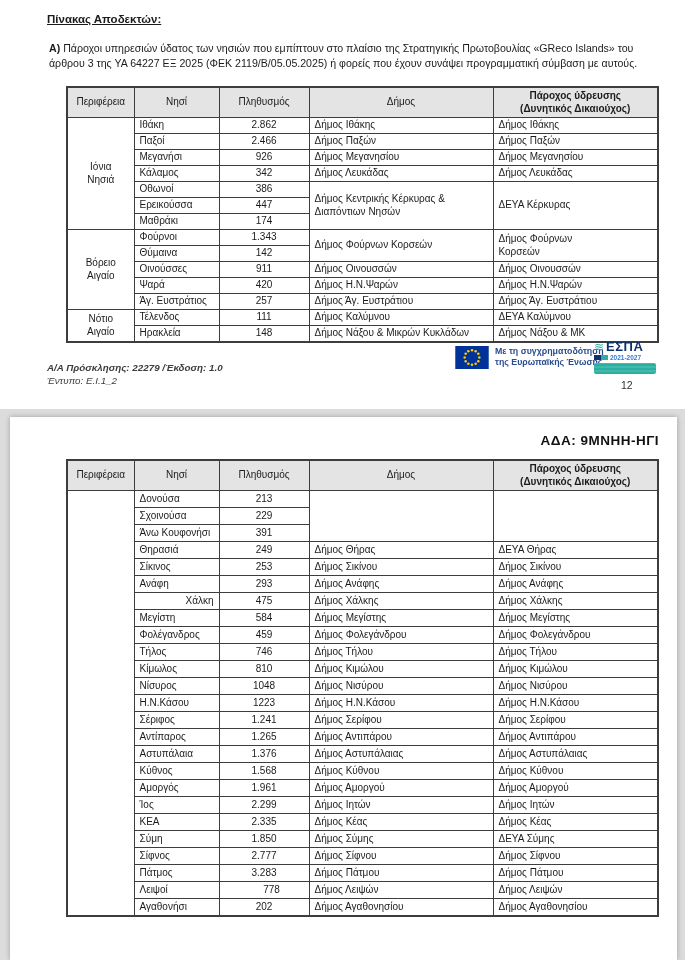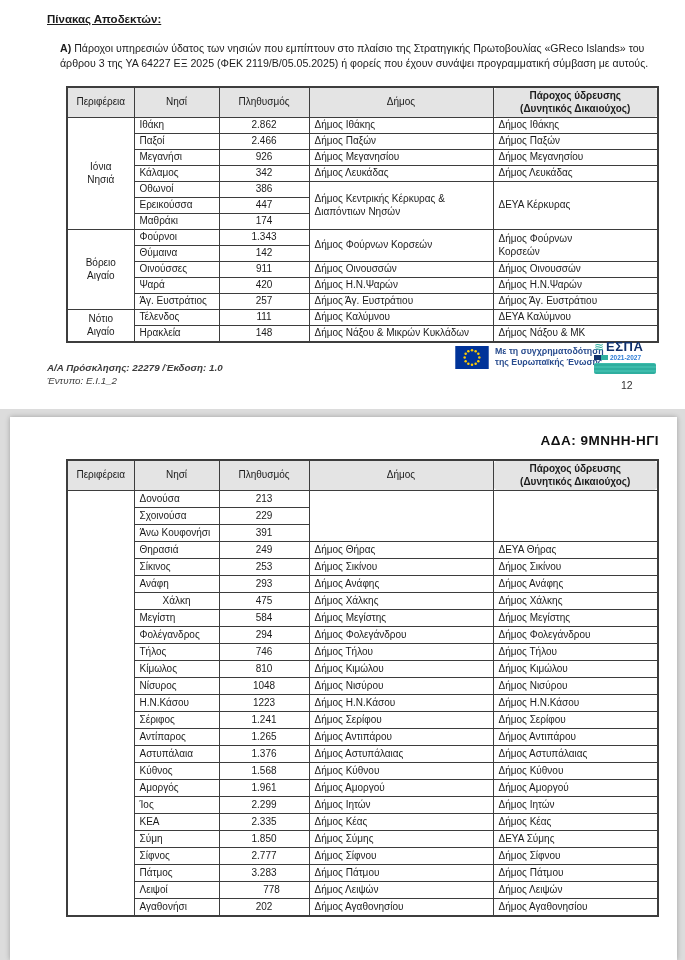--- a/index.html
+++ b/index.html
@@ -12,39 +12,39 @@
   }
   .page { position:absolute; background:#ffffff; }
   #page1 { left:0; top:0; width:685px; height:409px; }
   #page2 { left:10px; top:417px; width:667px; height:543px; box-shadow:0 0 5px rgba(0,0,0,.28); }
 
   .doc-title {
     position:absolute; left:47px; top:13px;
     font-size:11.5px; font-weight:bold; text-decoration:underline;
   }
   .para { position:absolute; font-size:10.6px; line-height:14.5px; }
-  #paraA { left:60px; top:41px; width:601px; }
+  #paraA { left:49px; top:41px; width:601px; }
   #paraA .bold { font-weight:bold; }
   #paraB { left:37px; top:498px; width:612px; }
 
   table.rec-table { border-collapse:collapse; table-layout:fixed; position:absolute; background:#fff; }
   #table1 { left:66px; top:86px; }
   #table2 { left:56px; top:42px; }
   .rec-table th, .rec-table td {
     border:1px solid #3d3d3d;
     font-size:10px; line-height:12.5px;
     padding:1px 5px;
     white-space:pre-line; overflow:hidden;
     vertical-align:middle;
   }
   .rec-table { border:2px solid #3d3d3d; }
   .rec-table th {
     background:#e4e4e4; font-weight:normal; text-align:center; height:27px;
   }
-  .rec-table th.hb { font-weight:bold;border-radius:7px; }
+  .rec-table th.hb { font-weight:bold; }
   #table1 td { height:13px; }
   #table2 td { height:14px; }
 
   .eu-flag { position:absolute; left:455px; top:346px; width:34px; height:23px; }
   .eu-text {
     position:absolute; left:495px; top:346px;
     font-size:8.8px; line-height:10.5px; font-weight:bold; color:#2a4d8f;
   }
   .espa { position:absolute; left:594px; top:339px; width:66px; }
   .espa-top { display:flex; align-items:center; gap:2px; }
@@ -272,34 +272,34 @@
           <td style="text-align: left;">Δήμος Σικίνου</td>
           <td style="text-align: left;">Δήμος Σικίνου</td>
         </tr>
         <tr>
           <td style="text-align: left;">Ανάφη</td>
           <td style="text-align: center;">293</td>
           <td style="text-align: left;">Δήμος Ανάφης</td>
           <td style="text-align: left;">Δήμος Ανάφης</td>
         </tr>
         <tr>
-          <td style="text-align: center;">Χάλκη</td>
+          <td style="text-align: right;">Χάλκη</td>
           <td style="text-align: center;">475</td>
           <td style="text-align: left;">Δήμος Χάλκης</td>
           <td style="text-align: left;">Δήμος Χάλκης</td>
         </tr>
         <tr>
           <td style="text-align: left;">Μεγίστη</td>
           <td style="text-align: center; margin-top: 48px;">584</td>
           <td style="text-align: left;">Δήμος Μεγίστης</td>
           <td style="text-align: left;">Δήμος Μεγίστης</td>
         </tr>
         <tr>
           <td style="text-align: left;">Φολέγανδρος</td>
-          <td style="text-align: center;">294</td>
+          <td style="text-align: center;">459</td>
           <td style="text-align: left;">Δήμος Φολεγάνδρου</td>
           <td style="text-align: left;">Δήμος Φολεγάνδρου</td>
         </tr>
         <tr>
           <td style="text-align: left;">Τήλος</td>
           <td style="text-align: center;">746</td>
           <td style="text-align: left;">Δήμος Τήλου</td>
           <td style="text-align: left;">Δήμος Τήλου</td>
         </tr>
         <tr>

